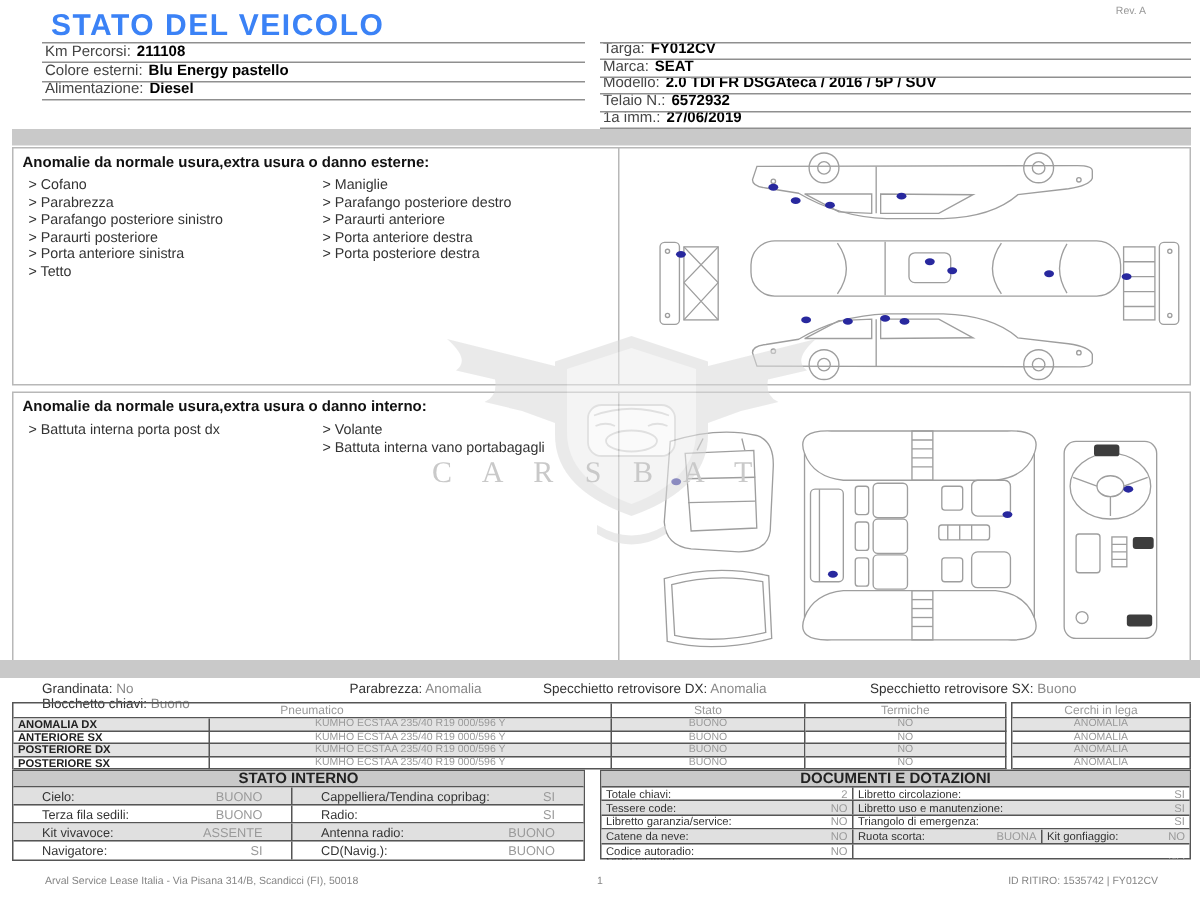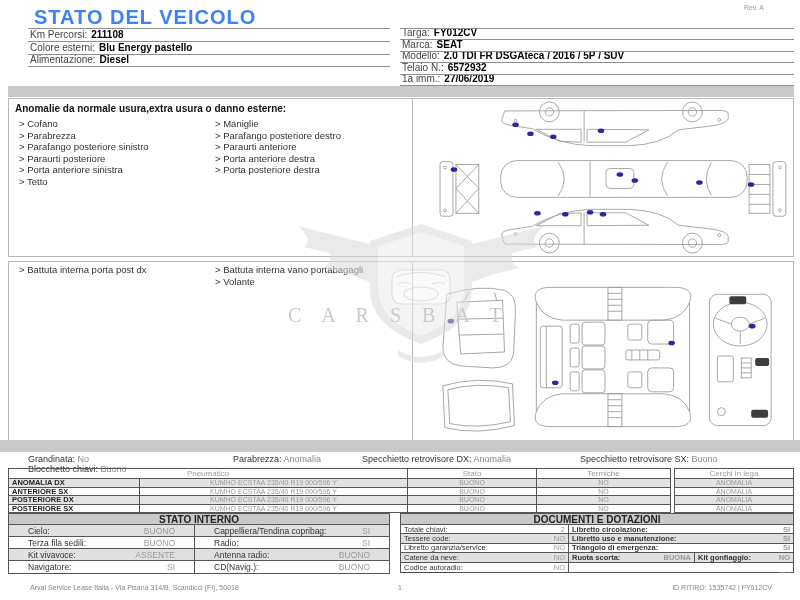--- a/index.html
+++ b/index.html
@@ -72,21 +72,21 @@
   .si-row { display:flex; height:12px; font-size:8.5px; border-bottom:1px solid #555; }
   .si-row:last-child { border-bottom:none; }
   .si-cell { display:flex; justify-content:space-between; align-items:center; padding:0 19px; overflow:hidden; }
   .si-cell.left { width:186px; border-right:1px solid #555; }
   .si-cell.right { flex:1; }
   #documenti { left:400px; top:513px; width:394px; }
   .doc-row { display:flex; height:9.4px; font-size:7.5px; border-bottom:1px solid #555; }
   .doc-row:last-child { border-bottom:none;flex-direction:column; }
   .doc-cell { display:flex; justify-content:space-between; align-items:center; padding:0 3px; overflow:hidden; }
   .doc-cell.left { width:168px; border-right:1px solid #555; }
-  .doc-cell.right { flex:1;font-weight:bold; }
+  .doc-cell.right { flex:1; }
   .doc-cell.right.split { padding:0; }
   .seg { display:flex; justify-content:space-between; align-items:center; padding:0 3px; overflow:hidden; }
   .seg.s1 { width:126px; border-right:1px solid #555; }
   .seg.s2 { flex:1; }
   .lblc { color:#333; white-space:nowrap; }
   .valc { color:#9a9a9a; margin-left:3px; white-space:nowrap; }
   .shadebg { background:#e0e0e0; }
 
   
   #watermark { left:256px; top:220px; width:330px; height:148px; z-index:15; pointer-events:none; opacity:0.55; }
@@ -222,27 +222,28 @@
         <ellipse cx="288" cy="84" rx="3.3" ry="2.3" fill="#28289e"></ellipse>
         <ellipse cx="340" cy="86" rx="3.3" ry="2.3" fill="#28289e"></ellipse>
         <ellipse cx="125" cy="115" rx="3.3" ry="2.3" fill="#28289e"></ellipse>
         <ellipse cx="153" cy="116" rx="3.3" ry="2.3" fill="#28289e"></ellipse>
         <ellipse cx="178" cy="114" rx="3.3" ry="2.3" fill="#28289e"></ellipse>
         <ellipse cx="191" cy="116" rx="3.3" ry="2.3" fill="#28289e"></ellipse>
       </svg>
   </div>
 
   <div id="int-text" class="abs panel">
+    <div class="panel-title">Anomalie da normale usura,extra usura o danno interno:</div>
     <div class="anom-cols">
       <div class="anom-col c1">
         <div class="anom-item">Battuta interna porta post dx</div>
       </div>
       <div class="anom-col c2">
+        <div class="anom-item">Volante</div>
         <div class="anom-item">Battuta interna vano portabagagli</div>
-        <div class="anom-item">Volante</div>
       </div>
     </div>
   </div>
 
   <div id="int-diag" class="abs panel">
     <svg width="380" height="178" viewBox="0 0 382 178">
       <g stroke="#9e9e9e" stroke-width="0.9" fill="none">
         <path d="M34,32 Q66,22 92,28 Q104,32 103,50 L101,92 Q99,106 80,106 L48,104 Q31,102 30,86 Z"></path>
         <path d="M44,40 L90,38 L92,90 L48,92 Z"></path>
         <line x1="45" y1="57" x2="91" y2="56"></line>

